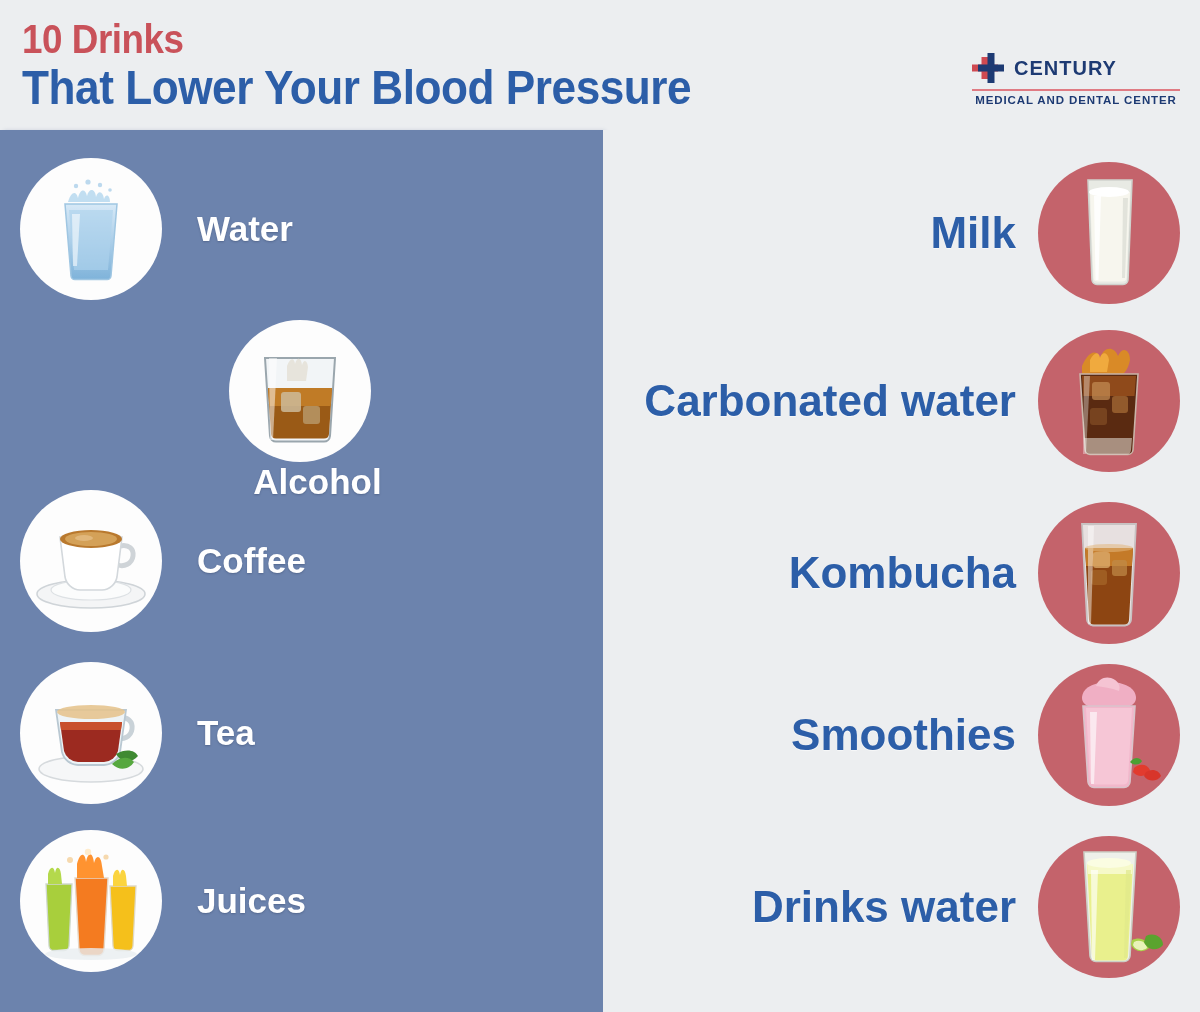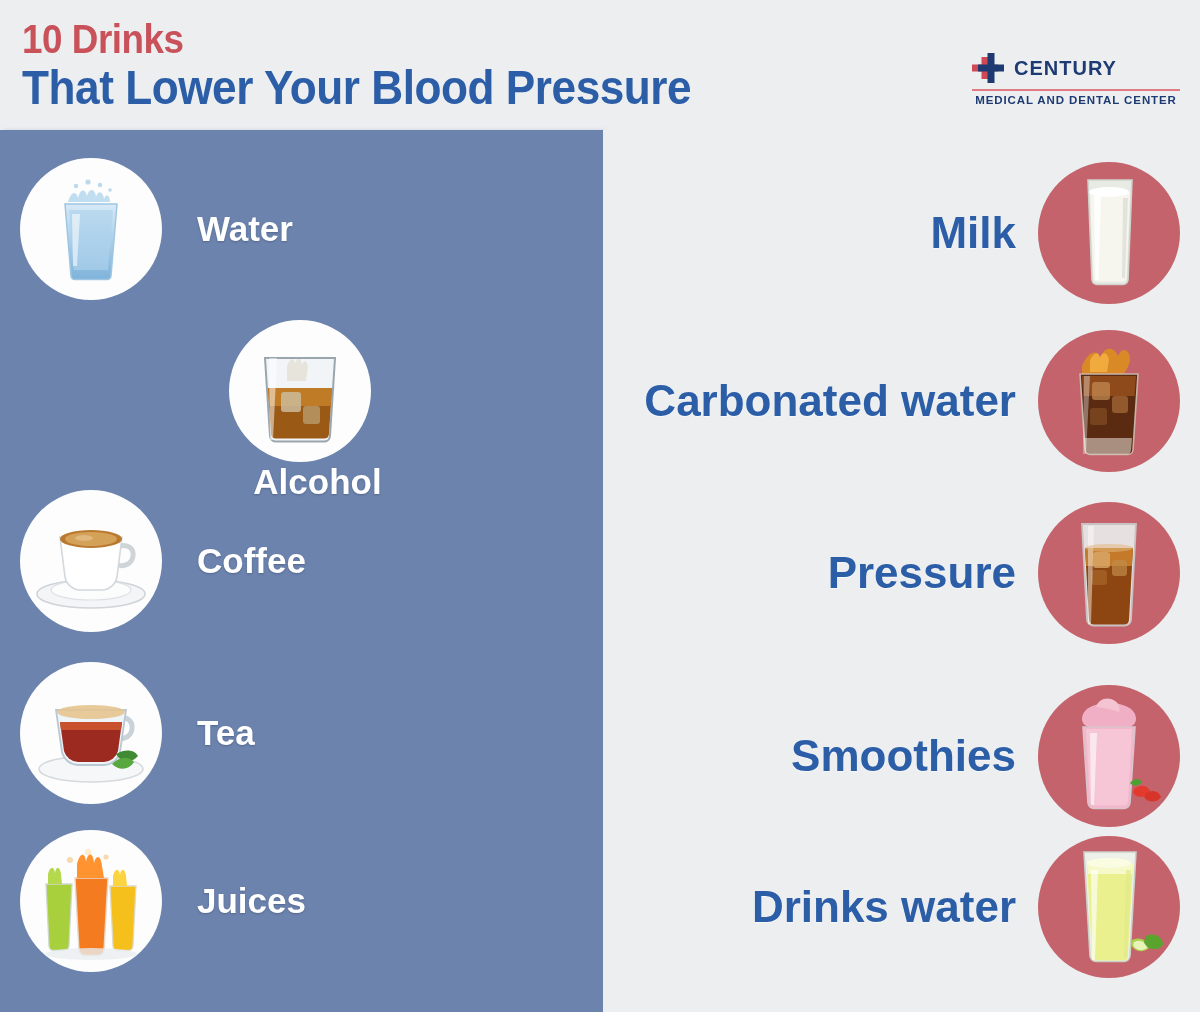--- a/index.html
+++ b/index.html
@@ -242,38 +242,38 @@
             <rect x="74" y="66" width="16" height="17" rx="3" fill="#a96f38" opacity=".7"></rect>
             <rect x="52" y="78" width="17" height="17" rx="3" fill="#8a5529" opacity=".6"></rect>
             <path d="M46 108h48l-1 12a5 5 0 0 1-5 4.5H52a5 5 0 0 1-5-4.5z" fill="#e9e2da" opacity=".55"></path>
             <path d="M46 46h6l-4 78h-3z" fill="#ffffff" opacity=".35"></path>
           </g>
         </svg>
       </div>
     </div>
 
     <div class="row row-right" style="top:372px;">
-      <div class="label label-right">Pressure</div>
+      <div class="label label-right">Kombucha</div>
       <div class="circle circle-rose">
         <svg class="art" viewBox="0 0 142 142" xmlns="http://www.w3.org/2000/svg">
           <g>
             <path d="M44 22h54l-5 96a6 6 0 0 1-6 5.5H55a6 6 0 0 1-6-5.5z" fill="#eceeee" stroke="#c9cccc" stroke-width="1.8" opacity=".9"></path>
             <path d="M47 46h48l-4 72a5 5 0 0 1-5 4.5H56a5 5 0 0 1-5-4.5z" fill="#8d4512"></path>
             <path d="M47 46h48l-1.2 18H48.2z" fill="#c47a28"></path>
             <rect x="55" y="50" width="17" height="16" rx="3" fill="#d9a96a" opacity=".8"></rect>
             <rect x="74" y="58" width="15" height="16" rx="3" fill="#c08c48" opacity=".7"></rect>
             <rect x="53" y="68" width="16" height="15" rx="3" fill="#a96a2b" opacity=".65"></rect>
             <path d="M50 24h6l-3 98h-3z" fill="#ffffff" opacity=".45"></path>
             <ellipse cx="71" cy="46" rx="24" ry="4" fill="#e1b77d" opacity=".55"></ellipse>
           </g>
         </svg>
       </div>
     </div>
 
-    <div class="row row-right" style="top:555px;">
+    <div class="row row-right" style="top:534px;">
       <div class="label label-right">Smoothies</div>
       <div class="circle circle-rose">
         <svg class="art" viewBox="0 0 142 142" xmlns="http://www.w3.org/2000/svg">
           <g>
             <path d="M44 34c0-10 12-16 27-16s27 6 27 16c0 6-6 9-14 10H58c-8-1-14-4-14-10z" fill="#f0afc4"></path>
             <path d="M58 22c2-7 9-10 15-8 7 2 10 8 8 13-8-3-16-4-23-5z" fill="#f5c4d3"></path>
             <path d="M45 42h52l-5 76a6 6 0 0 1-6 5.5H56a6 6 0 0 1-6-5.5z" fill="#f2b7cb" stroke="#d9c4cb" stroke-width="1.6"></path>
             <path d="M48 44h46l-4 72a5 5 0 0 1-5 4.5H57a5 5 0 0 1-5-4.5z" fill="#f6c6d6"></path>
             <path d="M52 48h7l-3 72h-3z" fill="#ffffff" opacity=".6"></path>
             <path d="M96 104c6-5 13-4 16 2-3 7-12 8-17 2z" fill="#e23b2e"></path>

